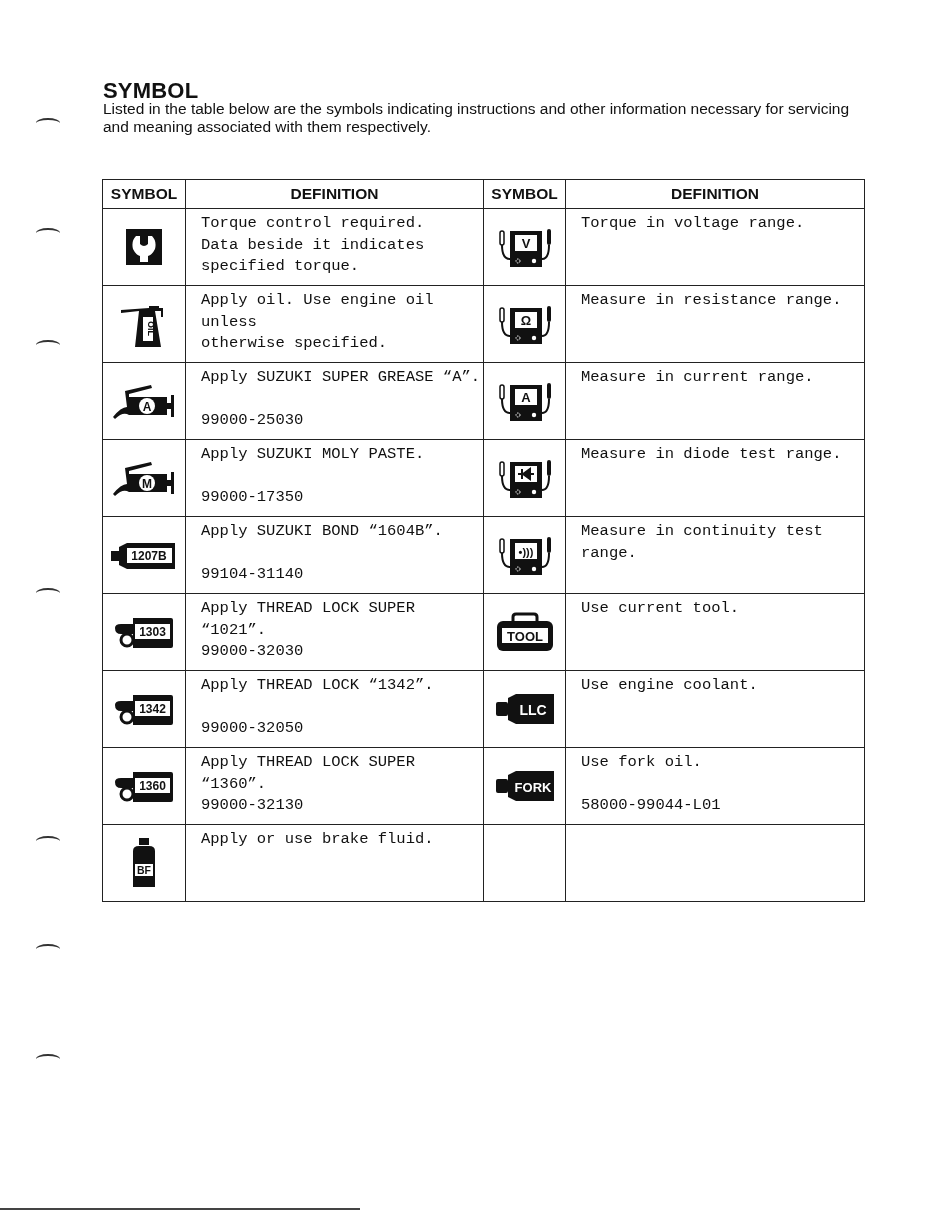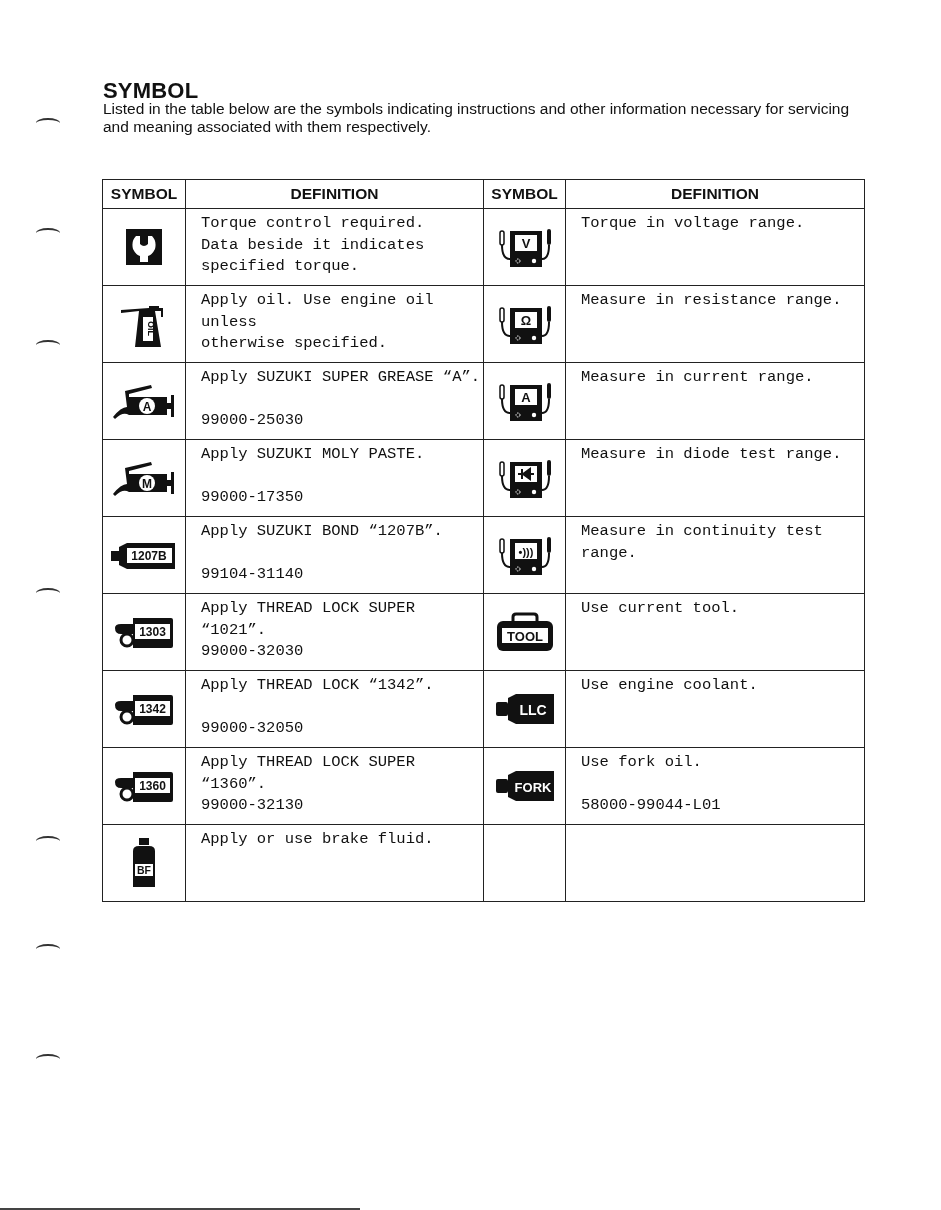--- a/index.html
+++ b/index.html
@@ -181,21 +181,21 @@
     <tr>
       <td class="icon">
         <svg width="70" height="36" viewBox="0 0 70 36">
           <rect x="2" y="14" width="8" height="10" fill="#111"></rect>
           <path d="M10 10 L18 6 L66 6 L66 32 L18 32 L10 28 Z" fill="#111"></path>
           <rect x="18" y="11" width="45" height="15" fill="#fff"></rect>
           <text x="40" y="23" font-size="12" font-weight="bold" text-anchor="middle" fill="#111" font-family="Liberation Sans, sans-serif">1207B</text>
         </svg>
       </td>
       <td class="def">
-        <span class="line2">Apply SUZUKI BOND “1207B”.</span>
+        <span class="line2">Apply SUZUKI BOND “1604B”.</span>
         <span class="spacer"></span>
         <span class="line2">99104-31140</span>
       </td>
       <td class="icon">
         <svg width="58" height="44" viewBox="0 0 58 44">
           <rect x="4" y="6" width="4" height="14" rx="2" fill="none" stroke="#111" stroke-width="1.5"></rect>
           <rect x="51" y="4" width="4" height="16" rx="2" fill="#111"></rect>
           <path d="M6 20 Q6 34 14 34 M53 20 Q53 34 46 34" fill="none" stroke="#111" stroke-width="2"></path>
           <rect x="14" y="6" width="32" height="36" fill="#111"></rect>
           <rect x="19" y="10" width="22" height="16" fill="#fff"></rect>

